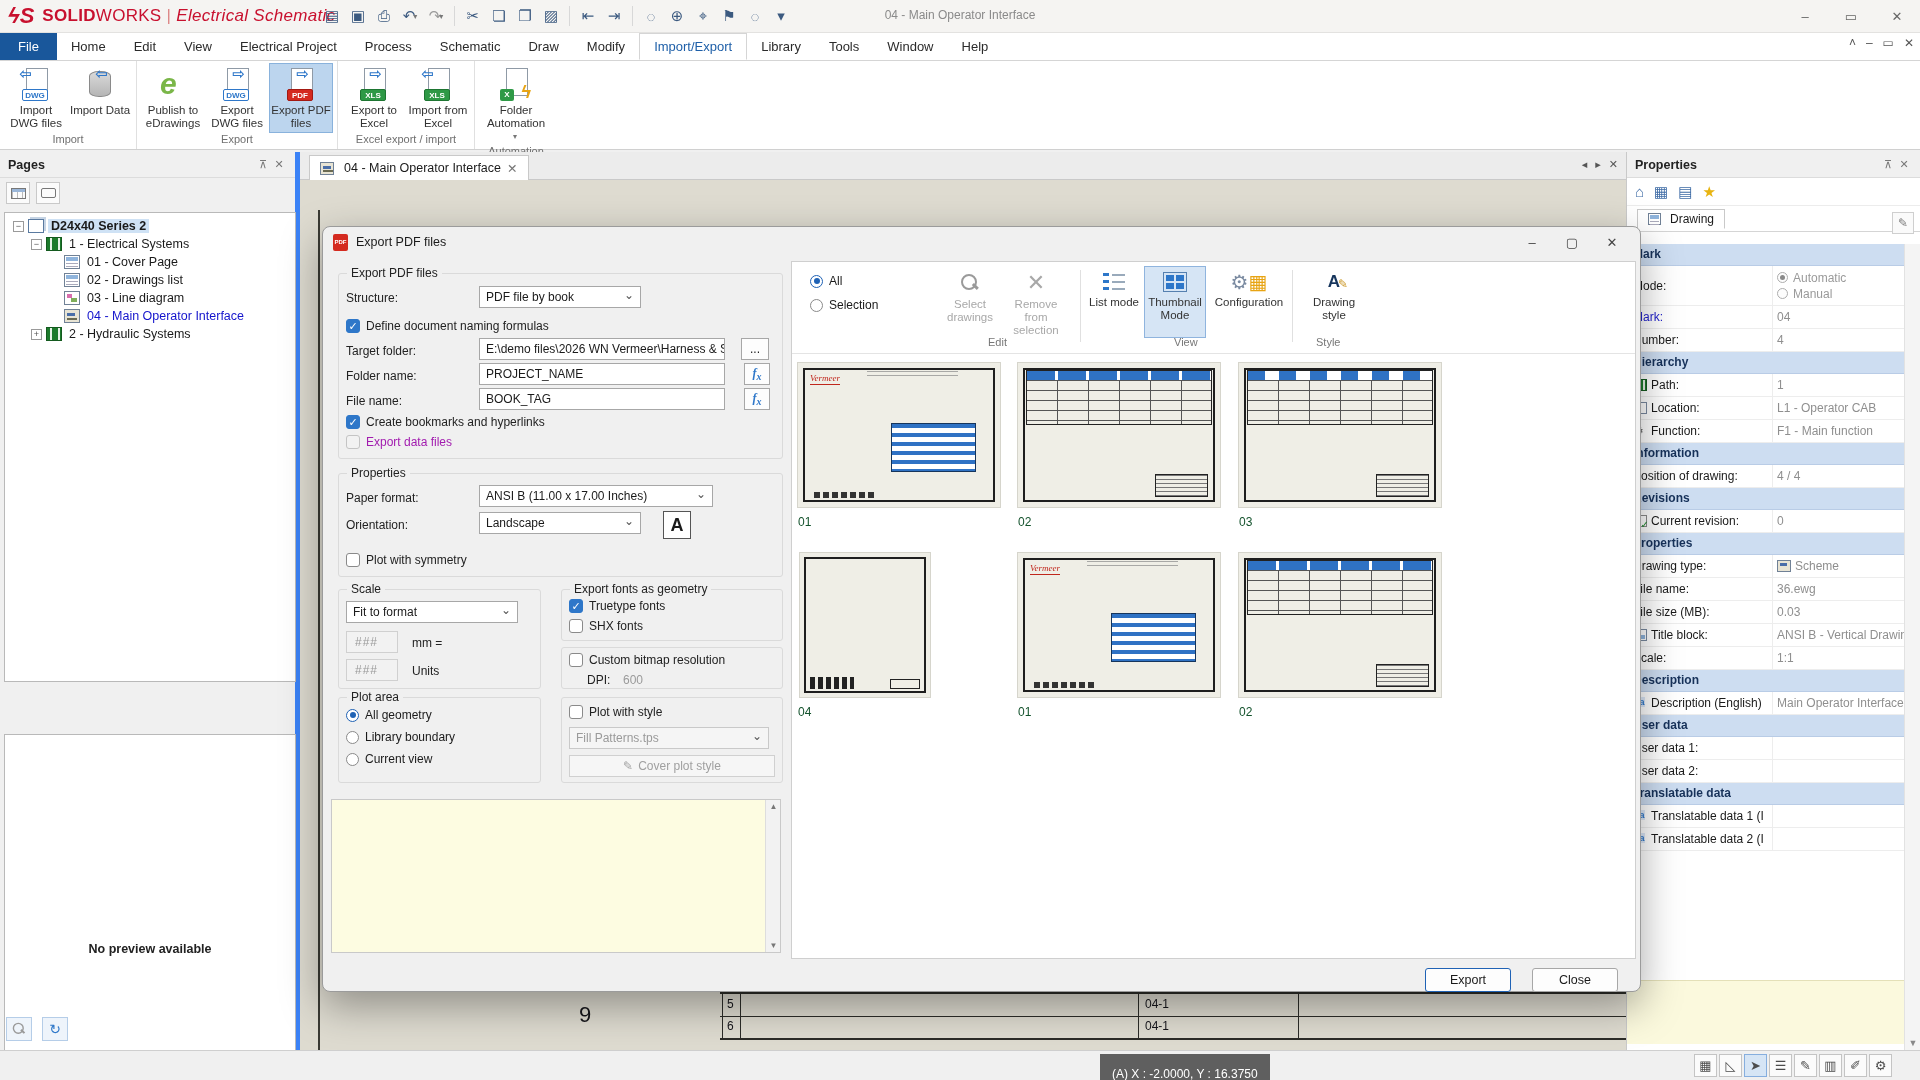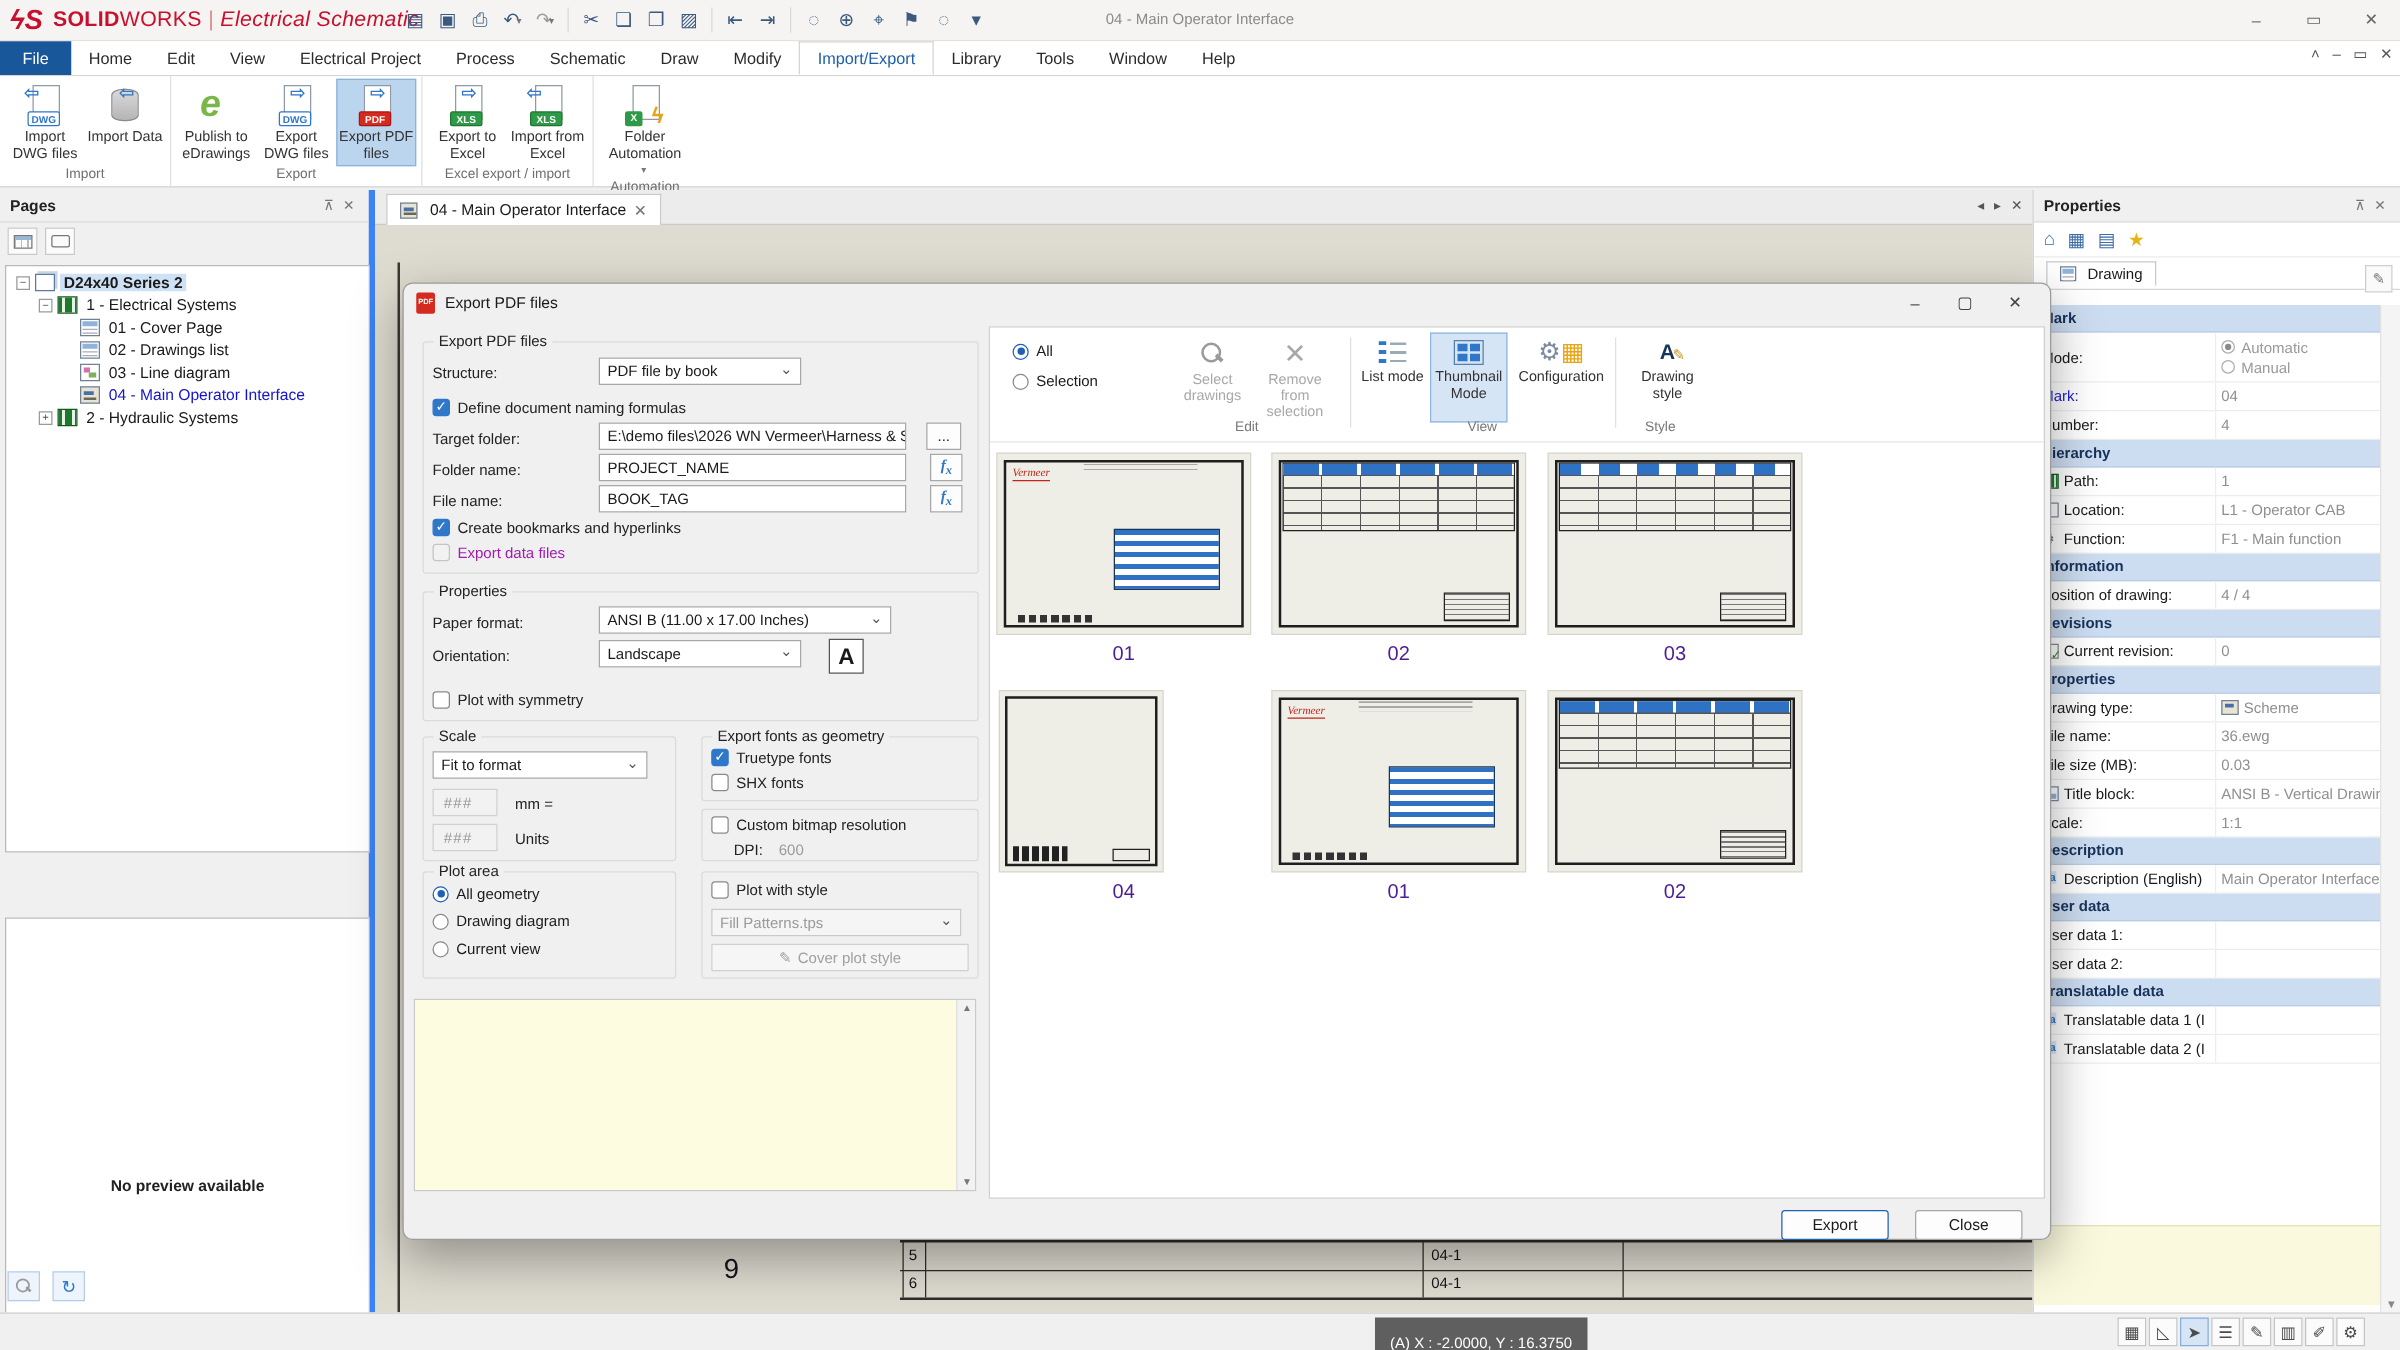--- a/index.html
+++ b/index.html
@@ -184,21 +184,21 @@
 .ico-thumb div { background:#2e77c9; }
 .ico-gear { font-size:20px; line-height:20px; color:#7a8aa0; }
 .ico-gear b { color:#e8a413; }
 .ico-astyle { position:relative; width:24px; height:20px; font-weight:bold; font-size:17px; color:#16355c; line-height:20px; }
 .ico-astyle i { position:absolute; right:-2px; bottom:-2px; font-size:12px; color:#c99420; font-style:normal; }
 
 
 .thumb { position:absolute; width:202px; height:144px; }
 .thumb .page { position:absolute; inset:0; background:#efeee6; box-shadow:0 0 0 1px #d6d5cc; }
 .thumb .inner { position:absolute; inset:5px; border:2px solid #1e1e1e; }
-.thumb .lbl { position:absolute; left:0; top:152px; width:202px; text-align:center; font-size:16px; color:#4c1d95; }
+.thumb .lbl { position:absolute; left:0; top:152px; width:202px; text-align:left; font-size:12px; color:#14532d; }
 .cv-logo { position:absolute; left:12px; top:10px; color:#c0261c; font-size:9px; font-style:italic; font-family:"Liberation Serif",serif; border-bottom:1px solid #c0261c; padding-bottom:1px; }
 .cv-head { position:absolute; left:34%; top:8px; width:45%; height:8px; background:repeating-linear-gradient(#8a8a8a 0 1px, transparent 1px 4px); opacity:.7; }
 .cv-table { position:absolute; left:46%; top:42%; width:42%; height:34%; border:1px solid #16355c; background:repeating-linear-gradient(#2f72c4 0 4px, #fff 4px 9px); }
 .cv-base { position:absolute; left:8%; bottom:6%; width:30%; height:6px; background:repeating-linear-gradient(90deg,#333 0 6px, transparent 6px 9px); }
 .tb-grid { position:absolute; left:4%; top:5%; width:92%; height:38%; border:1px solid #222;
   background:
    repeating-linear-gradient(90deg, transparent 0 30px, #555 30px 31px),
    repeating-linear-gradient(transparent 0 9px, #555 9px 10px); }
 .tb-grid::before { content:""; position:absolute; left:0; top:0; width:100%; height:9px;
   background:repeating-linear-gradient(90deg,#2f72c4 0 28px, #fff 28px 31px); }
@@ -744,21 +744,21 @@
 
   <div class="grp" style="left:15px;top:470px;width:203px;height:86px;">
     <span class="gt">Plot area</span>
   </div>
   <div class="rad on" style="left:23px;top:481px;">
       <span class="rc"></span>
       <span>All geometry</span>
     </div>
   <div class="rad" style="left:23px;top:503px;">
       <span class="rc"></span>
-      <span>Drawing diagram</span>
+      <span>Library boundary</span>
     </div>
   <div class="rad" style="left:23px;top:525px;">
       <span class="rc"></span>
       <span>Current view</span>
     </div>
 
   <div class="grp" style="left:238px;top:470px;width:222px;height:86px;"></div>
   <div class="chk" style="left:246px;top:478px;">
       <span class="box"></span>
       <span>Plot with style</span>

